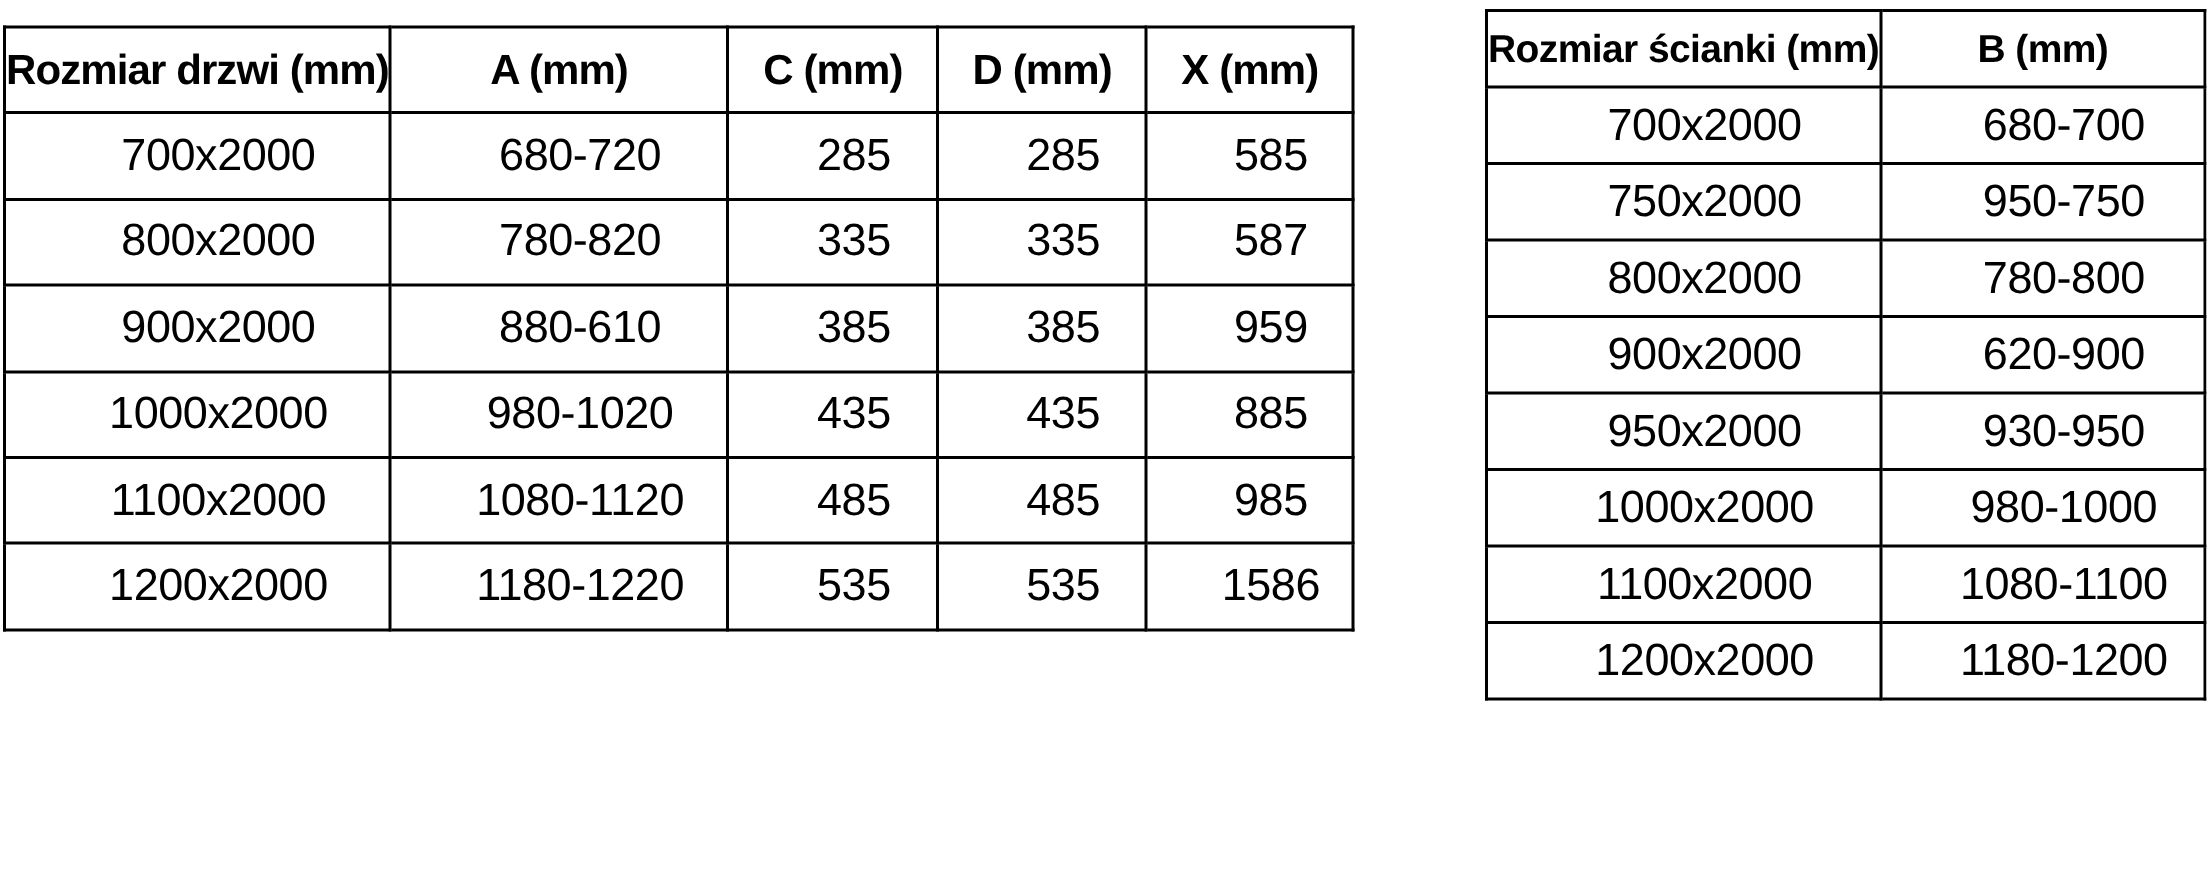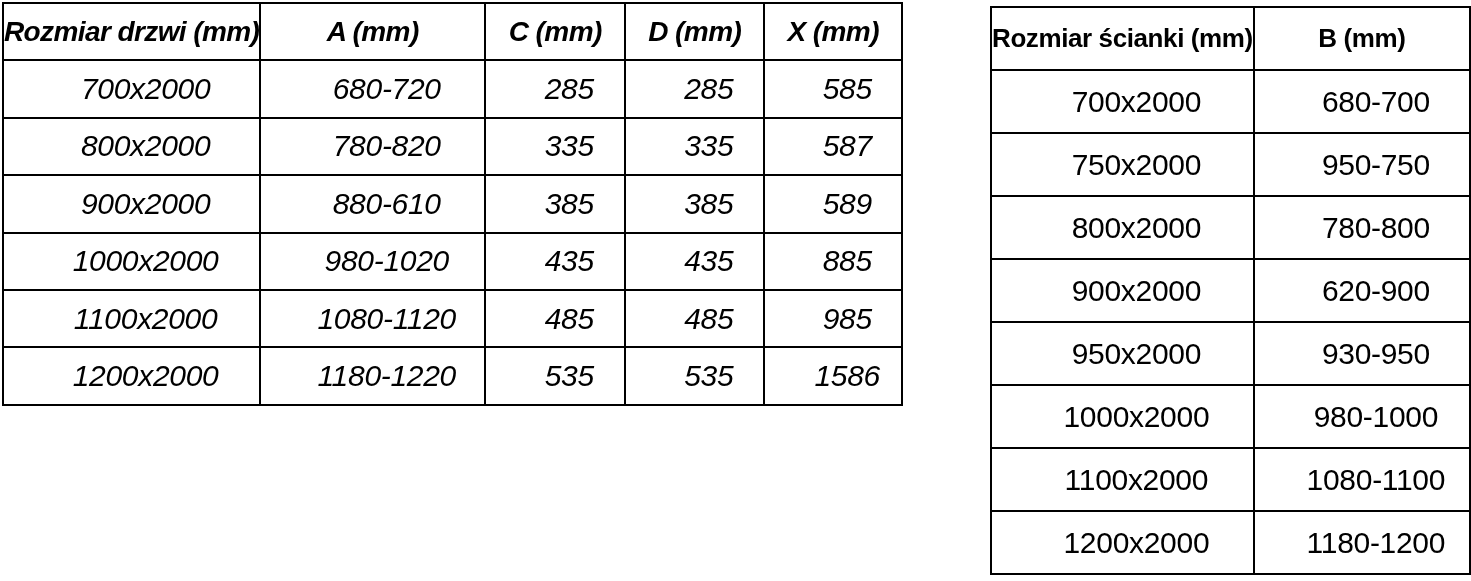--- a/index.html
+++ b/index.html
@@ -24,29 +24,29 @@
     padding: 0;
     white-space: nowrap;
     overflow: hidden;
   }
   table.spec td {
     font-size: 30px;
     font-weight: 400;
     letter-spacing: -0.3px;
     padding-left: 28px;
   }
-  #door-table { left: 2px; top: 2px; font-style: italic; }
+  #door-table { left: 2px; top: 17px; }
   #door-table tr { height: 57.4px; }
   #door-table th {
     font-size: 28px;
     font-weight: 700;
     letter-spacing: -0.6px;
   }
   #wall-table { left: 990px; top: 6px; }
-  #wall-table tr { height: 63px; }
+  #wall-table tr { height: 51px; }
   #wall-table th {
     font-size: 26px;
     font-weight: 700;
     letter-spacing: -0.4px;
   }
 </style>
 </head>
 <body>
 
 <div class="canvas">
@@ -81,21 +81,21 @@
           <td>780-820</td>
           <td>335</td>
           <td>335</td>
           <td>587</td>
         </tr>
         <tr>
           <td>900x2000</td>
           <td>880-610</td>
           <td>385</td>
           <td>385</td>
-          <td>589</td>
+          <td>959</td>
         </tr>
         <tr>
           <td>1000x2000</td>
           <td>980-1020</td>
           <td>435</td>
           <td>435</td>
           <td>885</td>
         </tr>
         <tr>
           <td>1100x2000</td>

